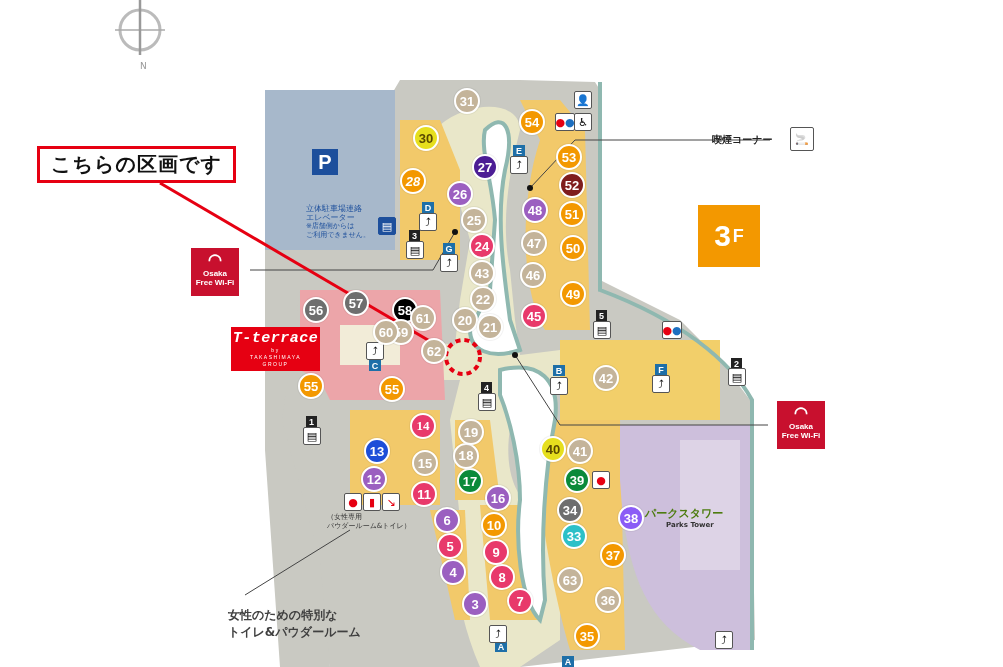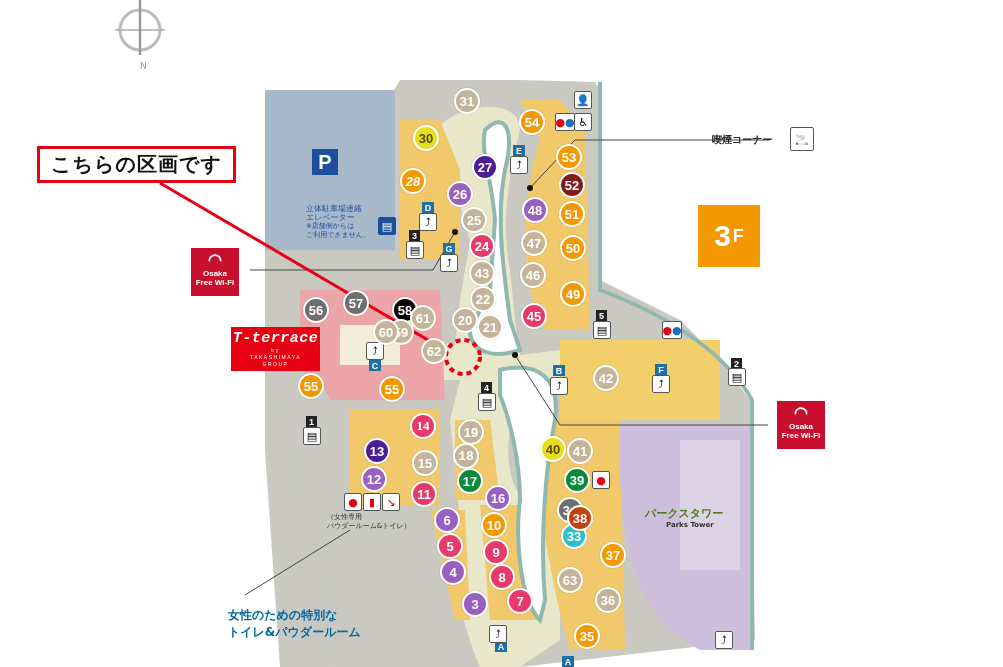--- a/index.html
+++ b/index.html
@@ -114,21 +114,21 @@
   <div class="t2">GROUP</div>
 </div>
 
 <div class="label-text" style="left:645px;top:506px;font-size:11px;font-weight:bold;color:#4d7c0f;">パークスタワー</div>
 <div class="label-text" style="left:666px;top:521px;font-size:7px;font-weight:bold;color:#333;">Parks Tower</div>
 
 <div class="label-text" style="left:327px;top:513px;font-size:7px;color:#333;line-height:9px;">
   <div>（女性専用</div>
   <div>パウダールーム&amp;トイレ）</div>
 </div>
-<div class="label-text" style="left:228px;top:607px;font-size:12px;font-weight:bold;color:#0369a1;line-height:17px;">
+<div class="label-text" style="left:228px;top:607px;font-size:12px;font-weight:bold;color:#404040;line-height:17px;">
   <div>女性のための特別な</div>
   <div>トイレ&amp;パウダールーム</div>
 </div>
 
 <div class="icon-box" style="left:574px;top:91px;">👤</div>
 <div class="icon-box" style="left:555px;top:113px;width:20px;">
     <span style="color:#e60012">●</span>
     <span style="color:#1d6fc0">●</span>
   </div>
 <div class="icon-box" style="left:574px;top:113px;">♿</div>
@@ -182,21 +182,21 @@
     <div class="pin" style="left: 475px; top: 604px; background: rgb(155, 95, 192);">3</div>
     <div class="pin" style="left: 453px; top: 572px; background: rgb(155, 95, 192);">4</div>
     <div class="pin" style="left: 450px; top: 546px; background: rgb(232, 57, 107);">5</div>
     <div class="pin" style="left: 447px; top: 520px; background: rgb(155, 95, 192);">6</div>
     <div class="pin" style="left: 520px; top: 601px; background: rgb(232, 57, 107);">7</div>
     <div class="pin" style="left: 502px; top: 577px; background: rgb(232, 57, 107);">8</div>
     <div class="pin" style="left: 496px; top: 552px; background: rgb(232, 57, 107);">9</div>
     <div class="pin" style="left: 494px; top: 525px; background: rgb(243, 152, 0);">10</div>
     <div class="pin" style="left: 424px; top: 494px; background: rgb(232, 57, 107);">11</div>
     <div class="pin" style="left: 374px; top: 479px; background: rgb(155, 95, 192);">12</div>
-    <div class="pin" style="left: 377px; top: 451px; background: #4c1d95;">13</div>
+    <div class="pin" style="left: 377px; top: 451px; background: #1d4ed8;">13</div>
     <div class="pin" style="left: 423px; top: 426px; background: rgb(232, 57, 107); font-family: Liberation Serif, serif;">14</div>
     <div class="pin" style="left: 425px; top: 463px; background: rgb(196, 180, 154);">15</div>
     <div class="pin" style="left: 498px; top: 498px; background: rgb(155, 95, 192);">16</div>
     <div class="pin" style="left: 470px; top: 481px; background: rgb(10, 138, 58);">17</div>
     <div class="pin" style="left: 466px; top: 456px; background: rgb(196, 180, 154); font-family: Liberation Mono, monospace;">18</div>
     <div class="pin" style="left: 471px; top: 432px; background: rgb(196, 180, 154);">19</div>
     <div class="pin" style="left: 465px; top: 320px; background: rgb(196, 180, 154);">20</div>
     <div class="pin" style="left: 490px; top: 327px; background: rgb(196, 180, 154);">21</div>
     <div class="pin" style="left: 483px; top: 299px; background: rgb(196, 180, 154);">22</div>
     <div class="pin" style="left: 482px; top: 273px; background: rgb(196, 180, 154);">43</div>
@@ -205,21 +205,21 @@
     <div class="pin" style="left: 460px; top: 194px; background: rgb(155, 95, 192);">26</div>
     <div class="pin" style="left: 457px; top: 167px; background: #4c1d95; margin-left: 28px;">27</div>
     <div class="pin" style="left: 413px; top: 181px; background: rgb(243, 152, 0); font-style: italic;">28</div>
     <div class="pin yellow" style="left: 426px; top: 138px; background: rgb(230, 223, 30);">30</div>
     <div class="pin" style="left: 467px; top: 101px; background: rgb(196, 180, 154);">31</div>
     <div class="pin" style="left: 574px; top: 536px; background: rgb(44, 192, 200);">33</div>
     <div class="pin" style="left: 570px; top: 510px; background: rgb(110, 110, 110);">34</div>
     <div class="pin" style="left: 587px; top: 636px; background: rgb(243, 152, 0);">35</div>
     <div class="pin" style="left: 608px; top: 600px; background: rgb(196, 180, 154);">36</div>
     <div class="pin" style="left: 613px; top: 555px; background: rgb(243, 152, 0);">37</div>
-    <div class="pin" style="left: 580px; top: 518px; background: #c2410c;">38</div>
+    <div class="pin" style="left: 631px; top: 518px; background: #8b5cf6;">38</div>
     <div class="pin" style="left: 577px; top: 480px; background: rgb(10, 138, 58);">39</div>
     <div class="pin yellow" style="left: 553px; top: 449px; background: rgb(230, 223, 30);">40</div>
     <div class="pin" style="left: 580px; top: 451px; background: rgb(196, 180, 154);">41</div>
     <div class="pin" style="left: 606px; top: 378px; background: rgb(196, 180, 154);">42</div>
     <div class="pin" style="left: 534px; top: 316px; background: rgb(232, 57, 107);">45</div>
     <div class="pin" style="left: 533px; top: 275px; background: rgb(196, 180, 154);">46</div>
     <div class="pin" style="left: 534px; top: 243px; background: rgb(196, 180, 154);">47</div>
     <div class="pin" style="left: 535px; top: 210px; background: rgb(155, 95, 192);">48</div>
     <div class="pin" style="left: 573px; top: 294px; background: rgb(243, 152, 0);">49</div>
     <div class="pin" style="left: 573px; top: 248px; background: rgb(243, 152, 0);">50</div>

